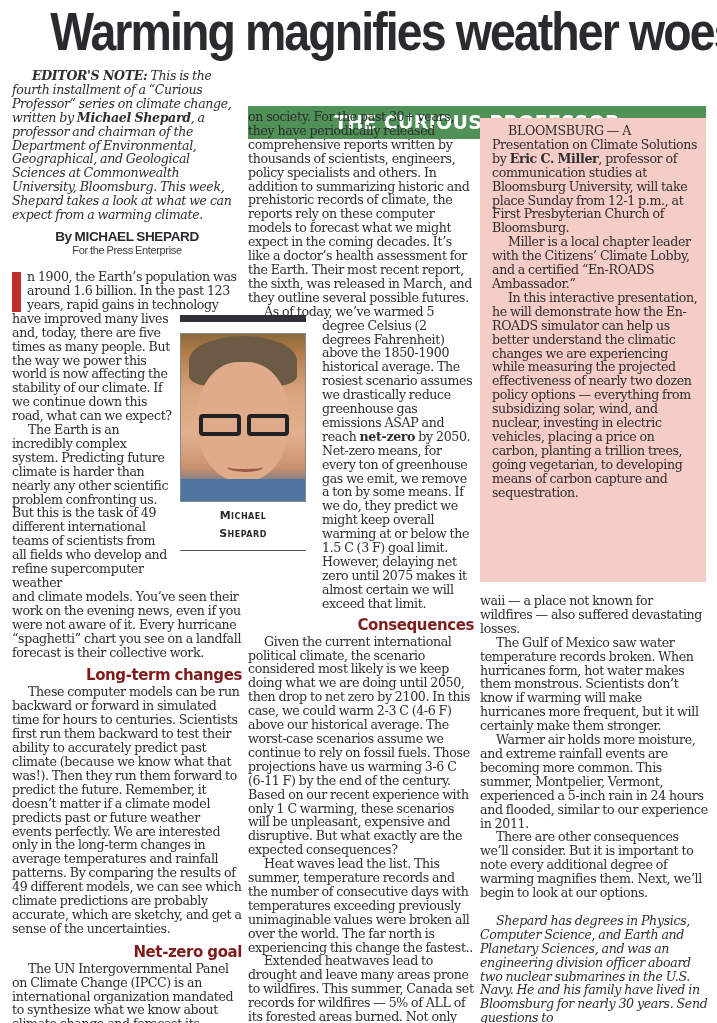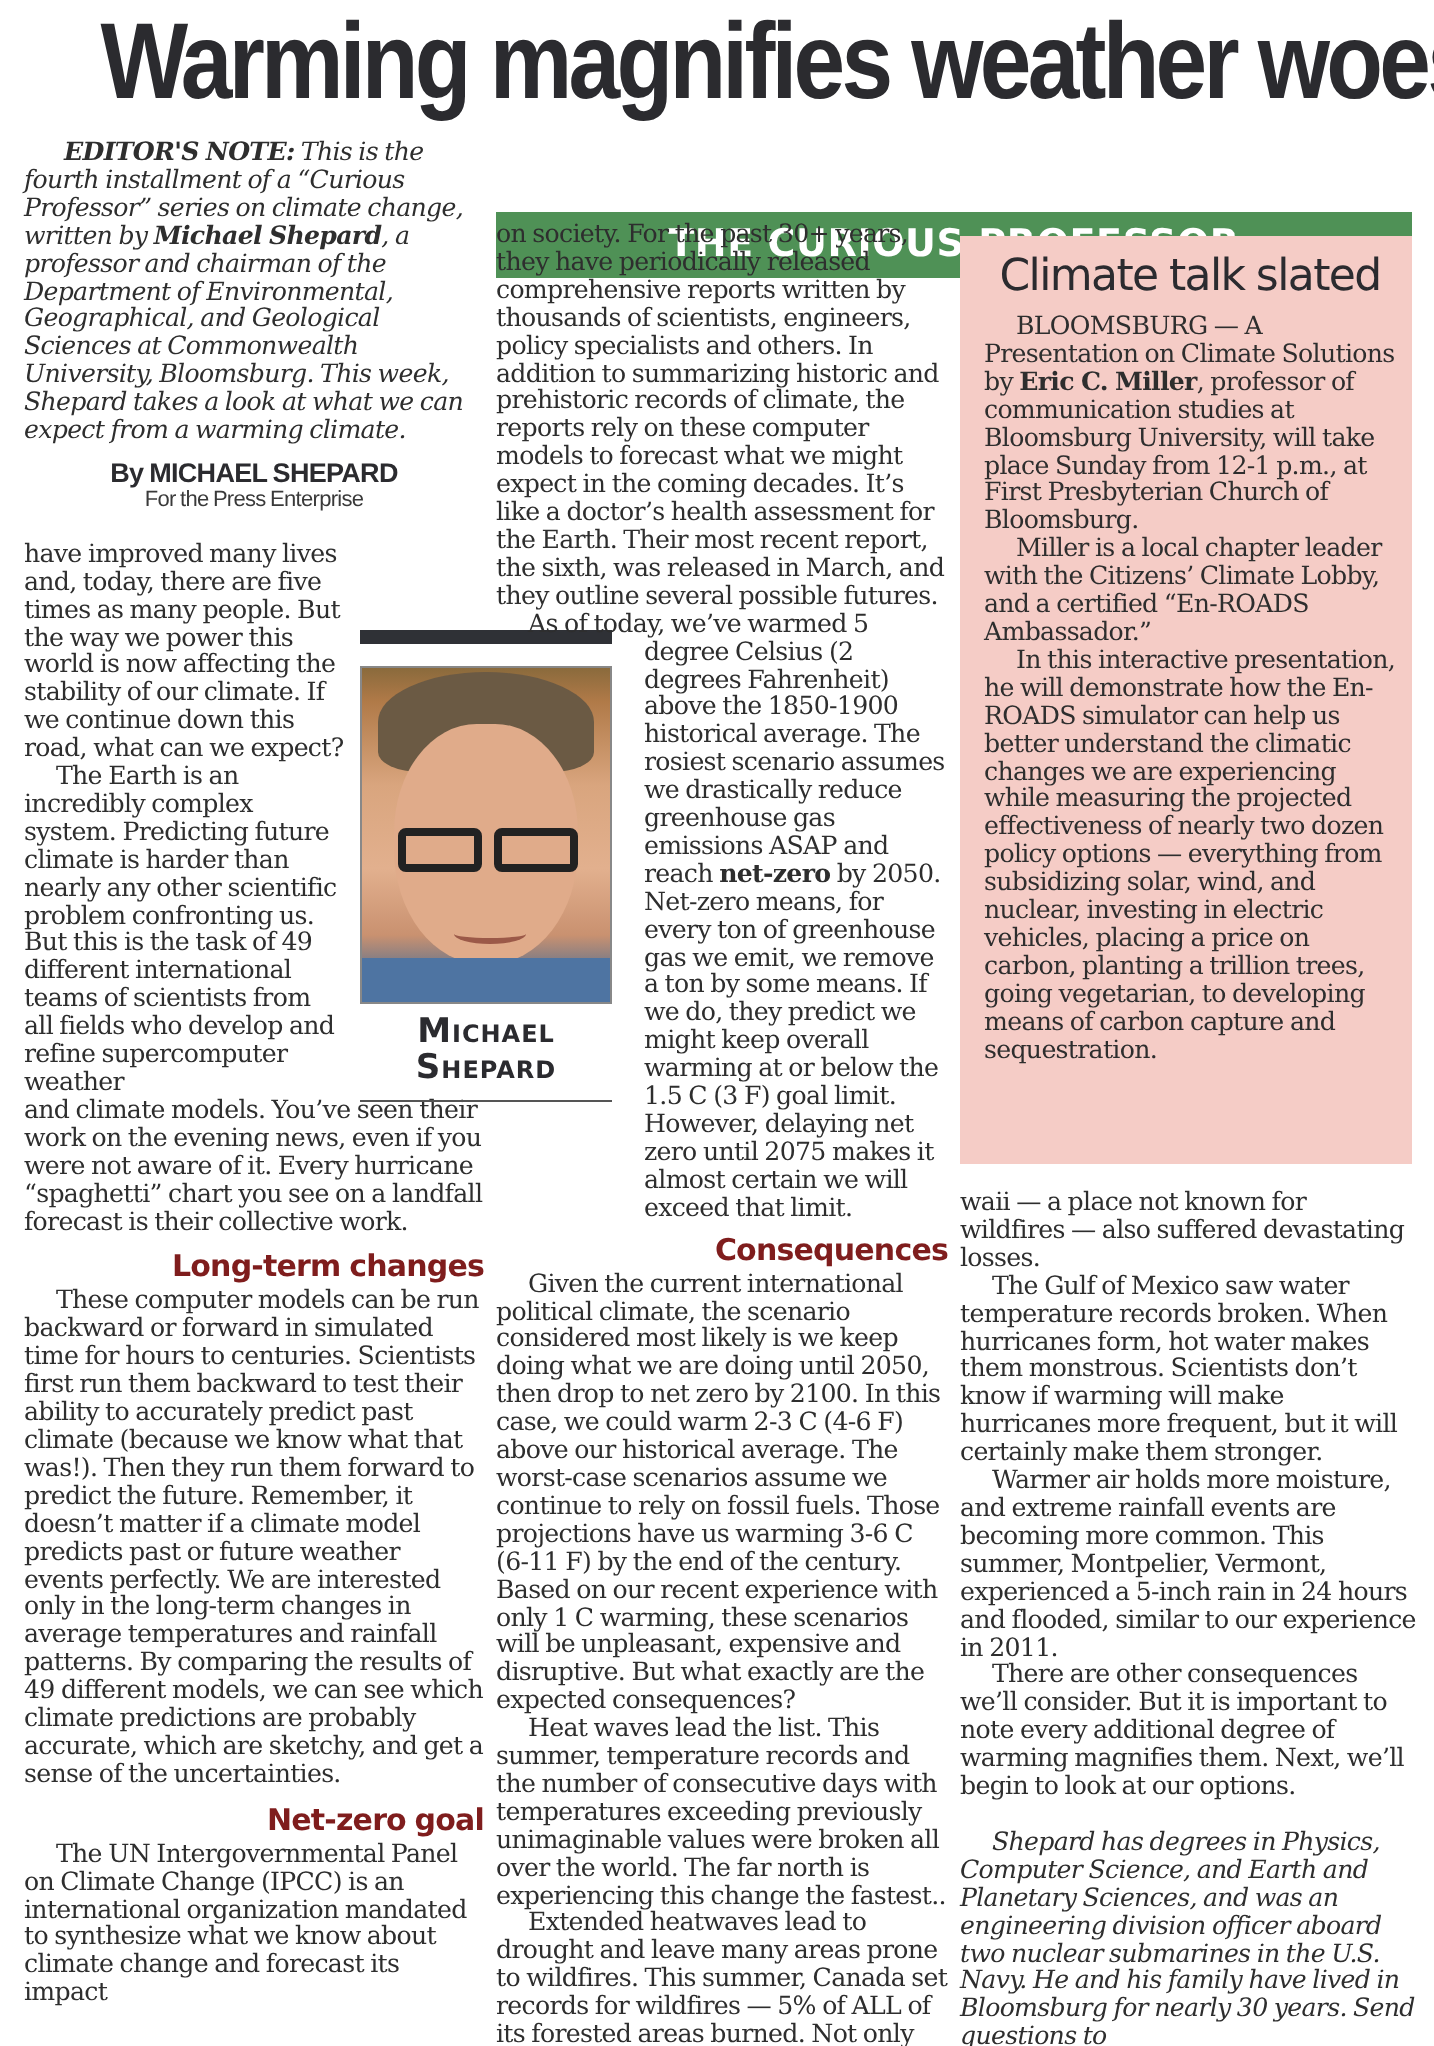--- a/index.html
+++ b/index.html
@@ -50,41 +50,45 @@
     overflow: hidden;
   }
   .photo .hair { position: absolute; left: 8px; top: 2px; width: 108px; height: 50px; border-radius: 50% 50% 20% 20%; background: #6b5a44; }
   .photo .face { position: absolute; left: 16px; top: 28px; width: 92px; height: 120px; border-radius: 45% 45% 48% 48%; background: #e0ab8a; }
   .photo .glasses { position: absolute; left: 14px; top: 80px; width: 98px; height: 22px; }
   .photo .lens { position: absolute; top: 0; width: 42px; height: 22px; border: 4px solid #222; border-radius: 4px; }
   .photo .shirt { position: absolute; left: 0; bottom: 0; width: 126px; height: 22px; background: #4e74a2; }
   .photo .smile { position: absolute; left: 46px; top: 128px; width: 36px; height: 10px; border-bottom: 3px solid #9b5948; border-radius: 0 0 50% 50%; }
   .photo-name {
     left: 180px; top: 507px; width: 126px; text-align: center;
-    font-family: "DejaVu Sans", sans-serif; font-weight: bold; font-size: 17px;
+    font-family: "DejaVu Sans", sans-serif; font-weight: bold; font-size: 11px;
     line-height: 18px; color: #2b2b2f; font-variant: small-caps; letter-spacing: 0.5px;
   }
   .photo-bottom-rule { left: 180px; top: 550px; width: 126px; height: 1px; background: #555; }
   b { font-weight: bold; }
 </style>
 </head>
 <body>
 
 <div class="abs headline">Warming magnifies weather woes</div>
 
 <div class="abs banner">THE CURIOUS PROFESSOR</div>
 
 <div class="abs body-text" style="left:12px; top:69px; width:230px;">
   <p class="italic" style="text-indent:20px;">
     <b>EDITOR'S NOTE:</b><span> This is the fourth installment of a “Curious Professor” series on climate change, written by </span><b>Michael Shepard</b><span>, a professor and chairman of the Department of Environmental, Geographical, and Geological Sciences at Commonwealth University, Bloomsburg. This week, Shepard takes a look at what we can expect from a warming climate.</span>
   </p>
   <div style="height:8px;"></div>
   <div class="byline">By MICHAEL SHEPARD</div>
   <div class="byline-sub">For the Press Enterprise</div>
   <div style="height:12px;"></div>
+  <div class="dropcap-block">
+    <div class="dropcap"></div>
+    <p class="noindent">n 1900, the Earth’s population was around 1.6 billion. In the past 123 years, rapid gains in technology</p>
+  </div>
   <p class="noindent" style="width:160px;">have improved many lives and, today, there are five times as many people. But the way we power this world is now affecting the stability of our climate. If we continue down this road, what can we expect?</p>
   <p style="width:160px;">The Earth is an incredibly complex system. Predicting future climate is harder than nearly any other scientific problem confronting us. But this is the task of 49 different international teams of scientists from all fields who develop and refine supercomputer weather</p>
   <p class="noindent">and climate models. You’ve seen their work on the evening news, even if you were not aware of it. Every hurricane “spaghetti” chart you see on a landfall forecast is their collective work.</p>
   <div style="height:6px;"></div>
   <div class="subhead">Long-term changes</div>
   <p>These computer models can be run backward or forward in simulated time for hours to centuries. Scientists first run them backward to test their ability to accurately predict past climate (because we know what that was!). Then they run them forward to predict the future. Remember, it doesn’t matter if a climate model predicts past or future weather events perfectly. We are interested only in the long-term changes in average temperatures and rainfall patterns. By comparing the results of 49 different models, we can see which climate predictions are probably accurate, which are sketchy, and get a sense of the uncertainties.</p>
   <div style="height:6px;"></div>
   <div class="subhead">Net-zero goal</div>
   <p>The UN Intergovernmental Panel on Climate Change (IPCC) is an international organization mandated to synthesize what we know about climate change and forecast its impact</p>
 </div>
@@ -113,21 +117,20 @@
     <span>degree Celsius (2 degrees Fahrenheit) above the 1850-1900 historical average. The rosiest scenario assumes we drastically reduce greenhouse gas emissions ASAP and reach </span><b>net-zero</b><span> by 2050. Net-zero means, for every ton of greenhouse gas we emit, we remove a ton by some means. If we do, they predict we might keep overall warming at or below the 1.5 C (3 F) goal limit. However, delaying net zero until 2075 makes it almost certain we will exceed that limit.</span>
   </p>
   <div style="height:4px;"></div>
   <div class="subhead">Consequences</div>
   <p>Given the current international political climate, the scenario considered most likely is we keep doing what we are doing until 2050, then drop to net zero by 2100. In this case, we could warm 2-3 C (4-6 F) above our historical average. The worst-case scenarios assume we continue to rely on fossil fuels. Those projections have us warming 3-6 C (6-11 F) by the end of the century. Based on our recent experience with only 1 C warming, these scenarios will be unpleasant, expensive and disruptive. But what exactly are the expected consequences?</p>
   <p>Heat waves lead the list. This summer, temperature records and the number of consecutive days with temperatures exceeding previously unimaginable values were broken all over the world. The far north is experiencing this change the fastest..</p>
   <p>Extended heatwaves lead to drought and leave many areas prone to wildfires. This summer, Canada set records for wildfires — 5% of ALL of its forested areas burned. Not only does that pump enormous amounts of CO2 into the air, it also removes the Earth’s mechanism to absorb it. Ha-</p>
 </div>
 
 <div class="abs sidebar-box body-text">
-  <div class="sidebar-title">Climate talk slated</div>
   <p><span>BLOOMSBURG — A Presentation on Climate Solutions by </span><b>Eric C. Miller</b><span>, professor of communication studies at Bloomsburg University, will take place Sunday from 12-1 p.m., at First Presbyterian Church of Bloomsburg.</span></p>
   <p>Miller is a local chapter leader with the Citizens’ Climate Lobby, and a certified “En-ROADS Ambassador.”</p>
   <p>In this interactive presentation, he will demonstrate how the En-ROADS simulator can help us better understand the climatic changes we are experiencing while measuring the projected effectiveness of nearly two dozen policy options — everything from subsidizing solar, wind, and nuclear, investing in electric vehicles, placing a price on carbon, planting a trillion trees, going vegetarian, to developing means of carbon capture and sequestration.</p>
 </div>
 
 <div class="abs body-text" style="left:480px; top:594px; width:228px;">
   <p class="noindent">waii — a place not known for wildfires — also suffered devastating losses.</p>
   <p>The Gulf of Mexico saw water temperature records broken. When hurricanes form, hot water makes them monstrous. Scientists don’t know if warming will make hurricanes more frequent, but it will certainly make them stronger.</p>
   <p>Warmer air holds more moisture, and extreme rainfall events are becoming more common. This summer, Montpelier, Vermont, experienced a 5-inch rain in 24 hours and flooded, similar to our experience in 2011.</p>
   <p>There are other consequences we’ll consider. But it is important to note every additional degree of warming magnifies them. Next, we’ll begin to look at our options.</p>

